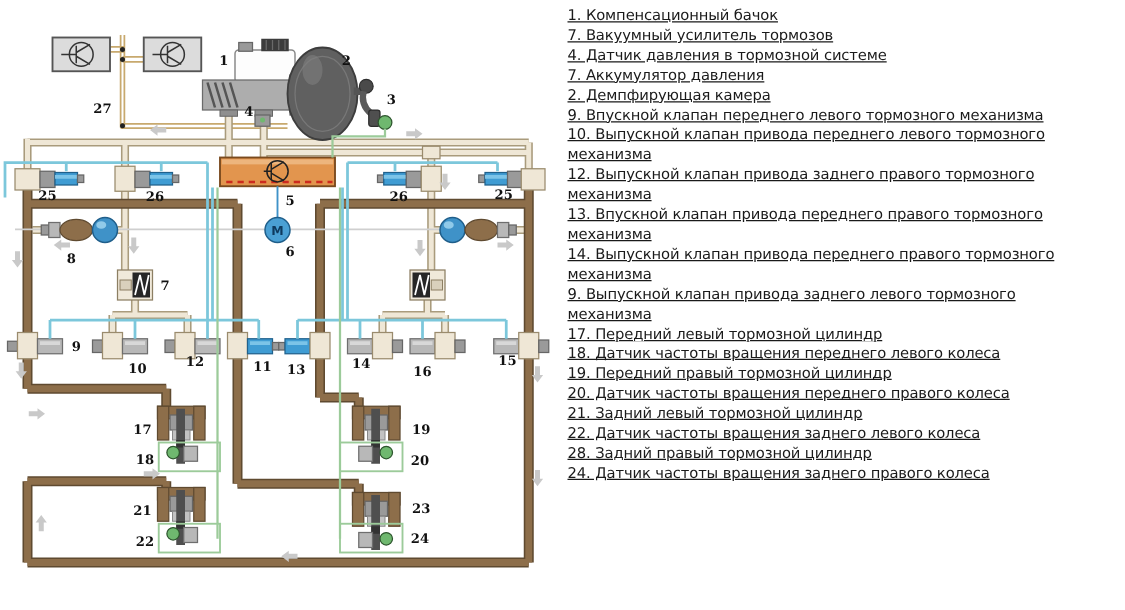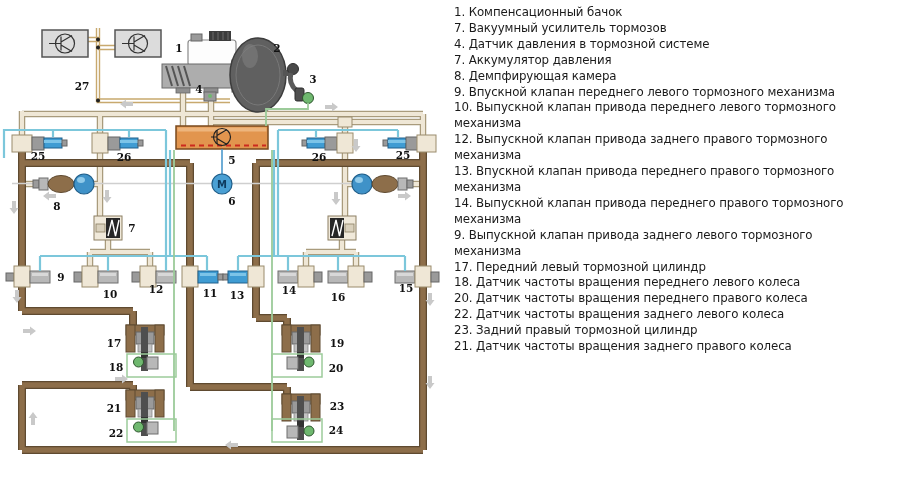--- a/index.html
+++ b/index.html
@@ -6,21 +6,21 @@
     --c-brown:#8d6e4a; --c-brown-dark:#5f4a30;
     --c-cream:#efe7d6; --c-cream-dark:#a99b7c;
     --c-cyan:#7cc7db; --c-green:#9ccb9a; --c-tan:#c8a96e;
     --c-orange:#e2954e; --c-blue:#3f9cd3; --c-arrow:#c9c9c9;
   }
   html,body{margin:0;padding:0;background:#fff;}
   .stage{position:relative;width:900px;height:488px;background:#fff;overflow:hidden;
          font-family:"DejaVu Sans","Liberation Sans",sans-serif;}
   .legend{position:absolute;left:454px;top:5px;width:444px;color:#1a1a1a;
           font-size:11.8px;line-height:15.9px;letter-spacing:-0.1px;}
-  .legend .li{white-space:pre;}
+  .legend .li{white-space:pre;text-decoration:underline;}
   svg text.num{font-family:"DejaVu Serif","Liberation Serif",serif;font-weight:700;
                font-size:10.5px;fill:#111;text-anchor:middle;}
   svg text.mlet{font-family:"DejaVu Sans",sans-serif;font-weight:700;font-size:10px;
                 fill:#0e3a5e;text-anchor:middle;}
   
   .pbO{fill:none;stroke:var(--c-brown-dark);stroke-width:8;}
   .pbI{fill:none;stroke:var(--c-brown);stroke-width:5.5;}
   .pcO{fill:none;stroke:var(--c-cream-dark);stroke-width:6.5;}
   .pcI{fill:none;stroke:var(--c-cream);stroke-width:4;}
   .wTan{fill:none;stroke:var(--c-tan);stroke-width:1.4;}
@@ -328,33 +328,35 @@
         <text x="403" y="159" class="num">25</text>
         <text x="82" y="90" class="num">27</text>
       </g>
 </svg>
 
 <div class="legend" id="legend">
       <div class="li">1. Компенсационный бачок</div>
       <div class="li">7. Вакуумный усилитель тормозов</div>
       <div class="li">4. Датчик давления в тормозной системе</div>
       <div class="li">7. Аккумулятор давления</div>
-      <div class="li">8. Демпфирующая камера</div>
+      <div class="li">2. Демпфирующая камера</div>
       <div class="li">9. Впускной клапан переднего левого тормозного механизма</div>
       <div class="li">10. Выпускной клапан привода переднего левого тормозного
 механизма</div>
       <div class="li">12. Выпускной клапан привода заднего правого тормозного
 механизма</div>
       <div class="li">13. Впускной клапан привода переднего правого тормозного
 механизма</div>
       <div class="li">14. Выпускной клапан привода переднего правого тормозного
 механизма</div>
       <div class="li">9. Выпускной клапан привода заднего левого тормозного
 механизма</div>
       <div class="li">17. Передний левый тормозной цилиндр</div>
       <div class="li">18. Датчик частоты вращения переднего левого колеса</div>
+      <div class="li">19. Передний правый тормозной цилиндр</div>
       <div class="li">20. Датчик частоты вращения переднего правого колеса</div>
+      <div class="li">21. Задний левый тормозной цилиндр</div>
       <div class="li">22. Датчик частоты вращения заднего левого колеса</div>
-      <div class="li">23. Задний правый тормозной цилиндр</div>
-      <div class="li">21. Датчик частоты вращения заднего правого колеса</div>
+      <div class="li">28. Задний правый тормозной цилиндр</div>
+      <div class="li">24. Датчик частоты вращения заднего правого колеса</div>
     </div>
 
 </div>
 
 </body></html>

